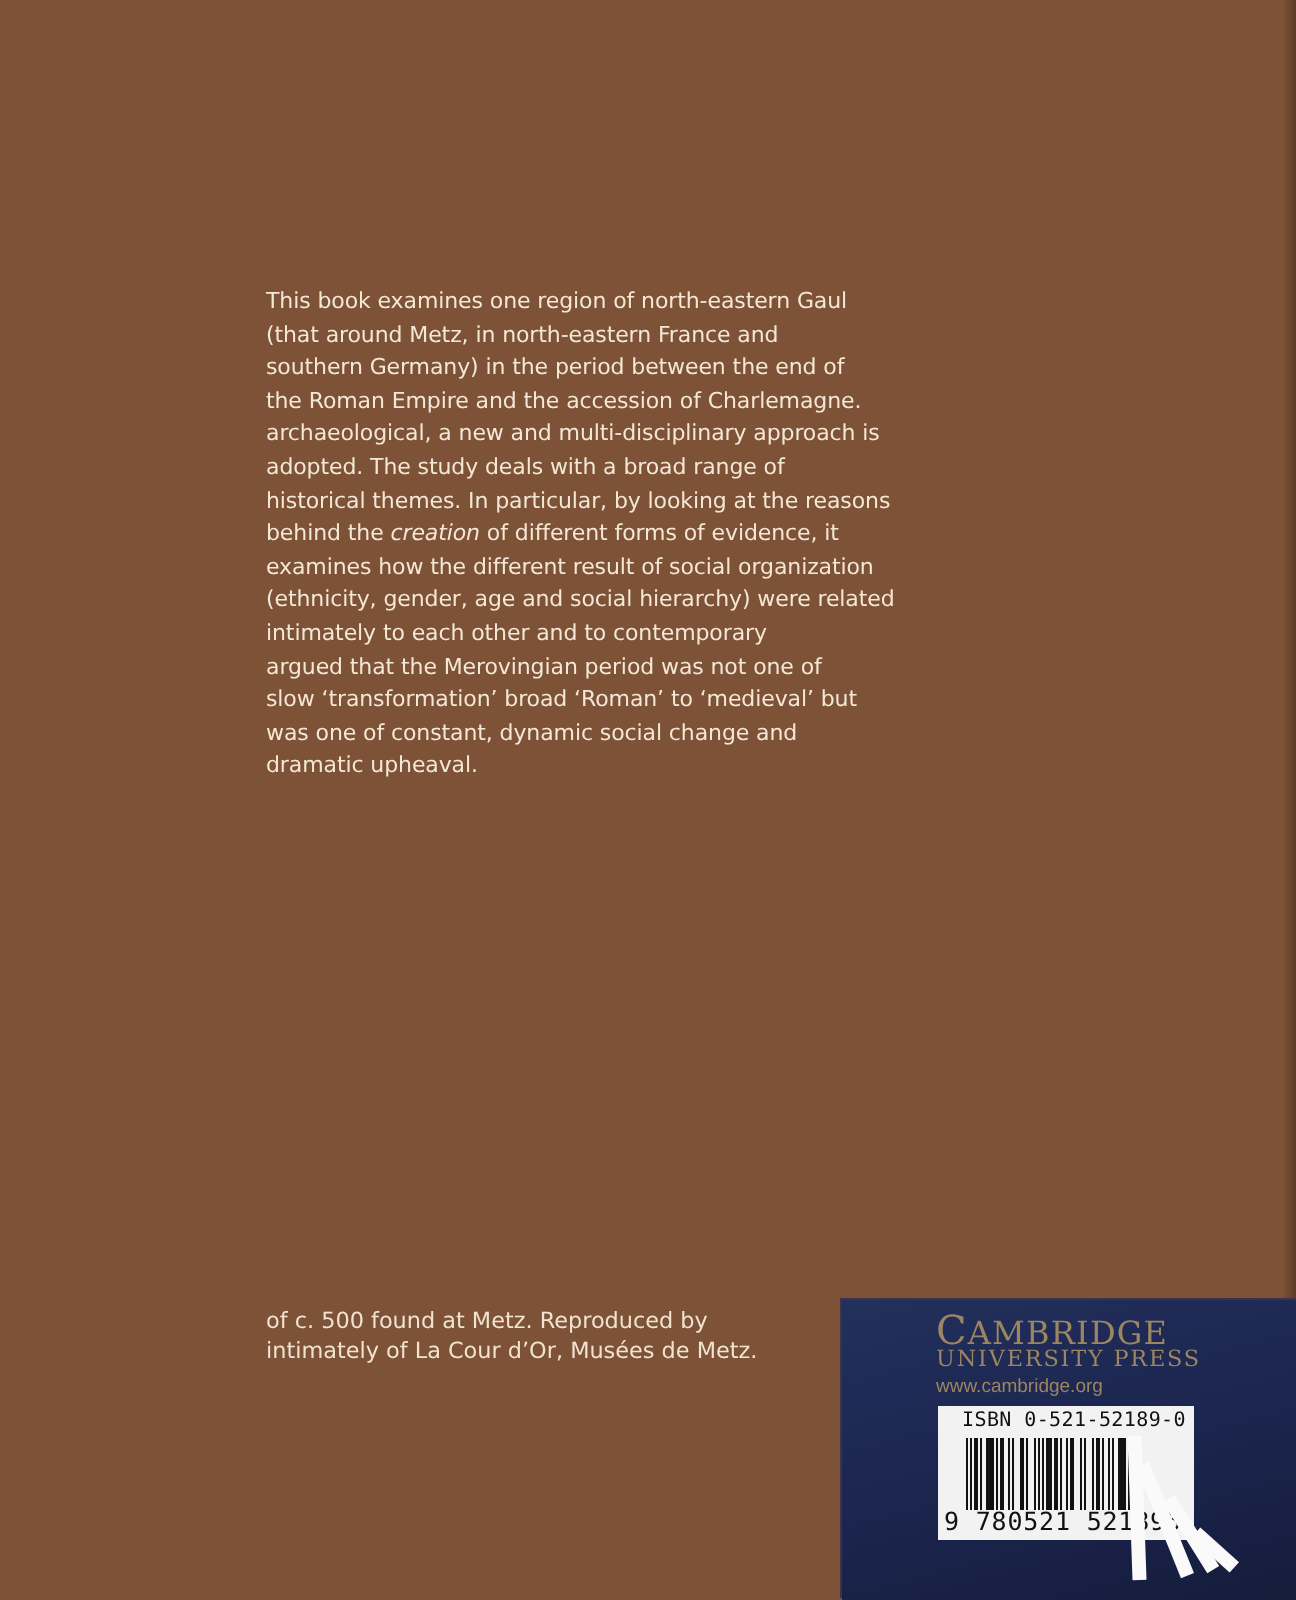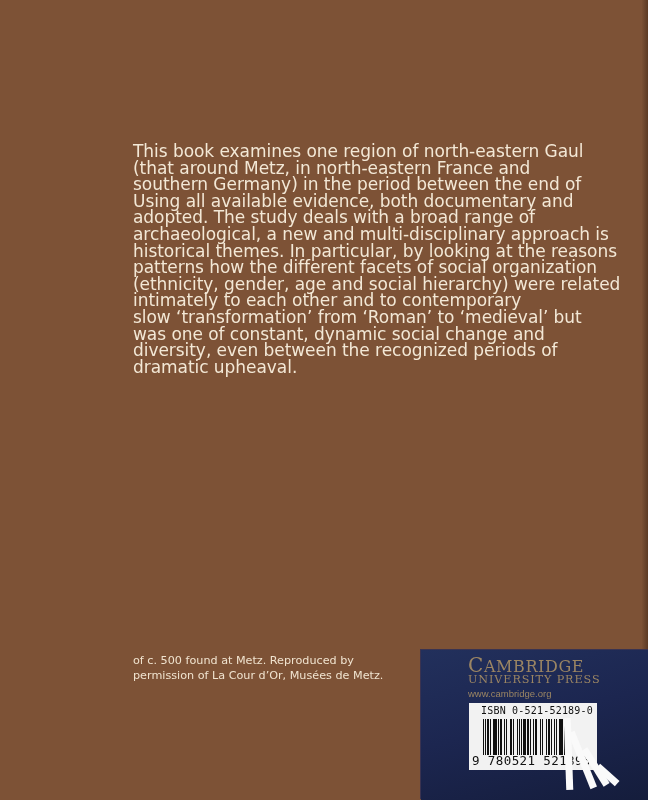--- a/index.html
+++ b/index.html
@@ -7,21 +7,21 @@
       width: 648px; height: 800px; overflow: hidden; position: relative;
       background: #7d5236;
       font-family: "DejaVu Sans", "Liberation Sans", sans-serif;
     }
     .right-edge {
       position: absolute; top: 0; right: 0; width: 6px; height: 800px;
       background: linear-gradient(to right, #7a5034 0%, #6e472e 40%, #5c3a24 100%);
     }
     .blurb {
       position: absolute; left: 133px; top: 143px; width: 420px;
-      color: #f3e8d6; font-size: 17px; line-height: 16.6px;
+      color: #f3e8d6; font-size: 11px; line-height: 16.6px;
       letter-spacing: -0.05px; margin: 0;
     }
     .blurb .line { display: block; white-space: nowrap; }
     .blurb em { font-style: italic; }
     .caption {
       position: absolute; left: 133px; top: 654px; width: 285px;
       color: #f0e3cf; font-size: 11.2px; line-height: 14.6px; margin: 0;
     }
     .caption .line { display: block; white-space: nowrap; }
     .publisher-panel {
@@ -72,36 +72,37 @@
   </style>
 </head>
 <body>
 
 <div class="right-edge"></div>
 
 <div class="blurb">
   <span class="line">This book examines one region of north-eastern Gaul</span>
   <span class="line">(that around Metz, in north-eastern France and</span>
   <span class="line">southern Germany) in the period between the end of</span>
-  <span class="line">Using all available evidence, both documentary and</span>
+  <span class="line">the Roman Empire and the accession of Charlemagne.</span>
+  <span class="line">archaeological, a new and multi-disciplinary approach is</span>
   <span class="line">adopted. The study deals with a broad range of</span>
-  <span class="line">archaeological, a new and multi-disciplinary approach is</span>
   <span class="line">historical themes. In particular, by looking at the reasons</span>
-  <span class="line">patterns how the different facets of social organization</span>
+  <span class="line"><span>behind the </span><em>creation</em><span> of different forms of evidence, it</span></span>
+  <span class="line">examines how the different result of social organization</span>
   <span class="line">(ethnicity, gender, age and social hierarchy) were related</span>
   <span class="line">intimately to each other and to contemporary</span>
-  <span class="line">slow ‘transformation’ from ‘Roman’ to ‘medieval’ but</span>
+  <span class="line">argued that the Merovingian period was not one of</span>
+  <span class="line">slow ‘transformation’ broad ‘Roman’ to ‘medieval’ but</span>
   <span class="line">was one of constant, dynamic social change and</span>
-  <span class="line">diversity, even between the recognized periods of</span>
   <span class="line">dramatic upheaval.</span>
 </div>
 
 <div class="caption">
   <span class="line">of c. 500 found at Metz. Reproduced by</span>
-  <span class="line">permission of La Cour d’Or, Musées de Metz.</span>
+  <span class="line">intimately of La Cour d’Or, Musées de Metz.</span>
 </div>
 
 <div class="publisher-panel">
   <div class="logo-main"><span class="cap">C</span><span>AMBRIDGE</span></div>
   <div class="logo-sub">UNIVERSITY PRESS</div>
   <div class="logo-url">www.cambridge.org</div>
 
   <div class="barcode-box">
     <div class="isbn-text">ISBN 0-521-52189-0</div>
     <div class="bars" id="bars">

